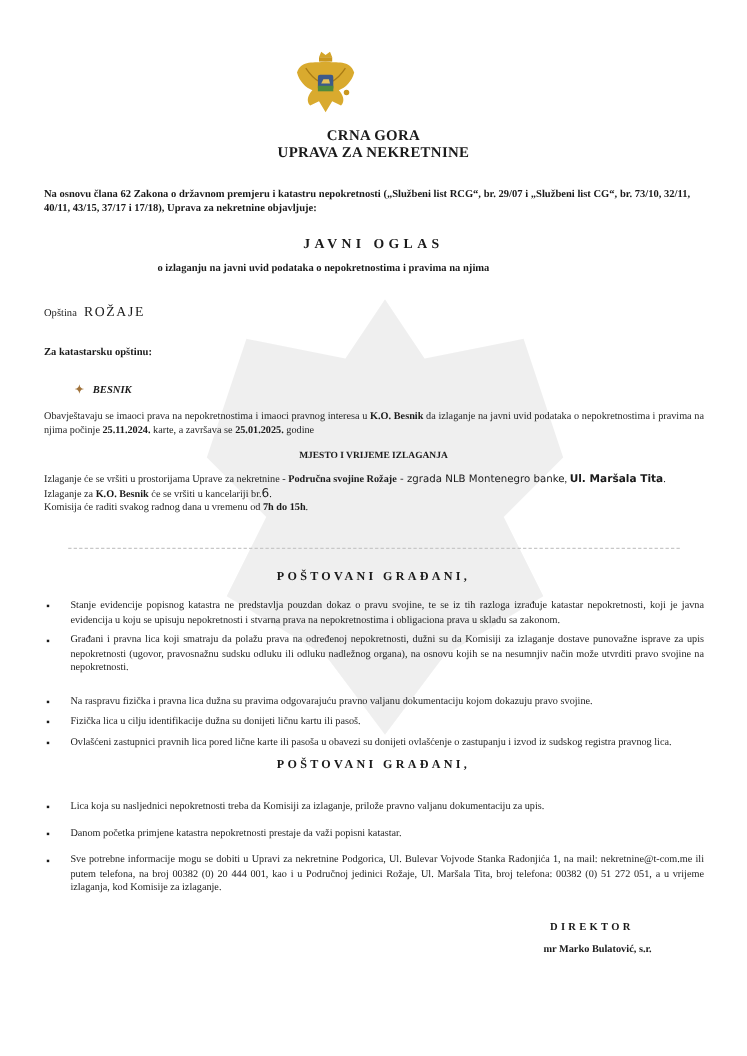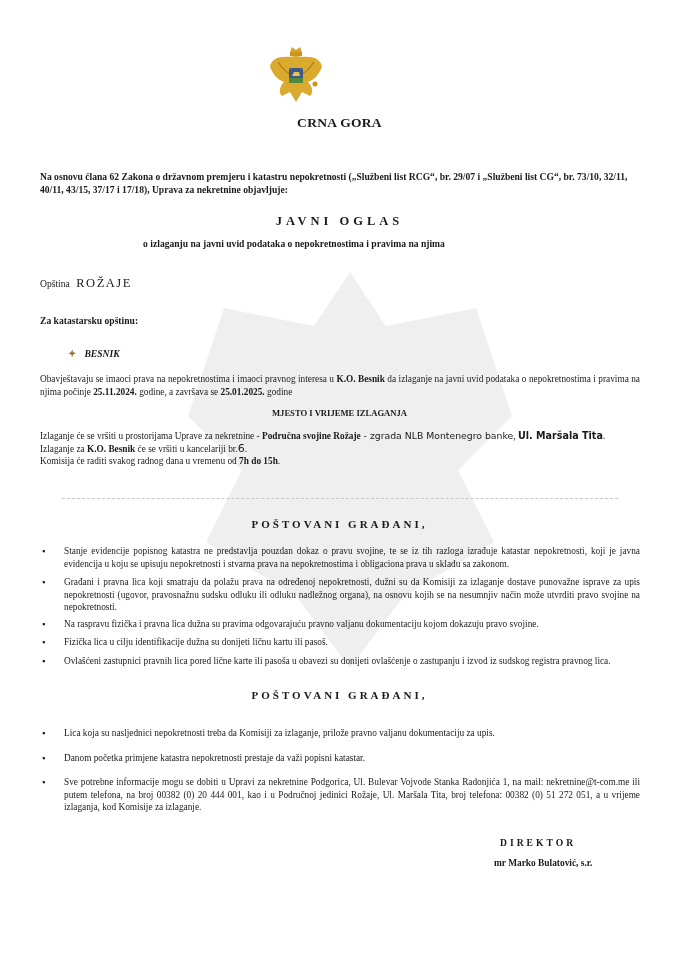--- a/index.html
+++ b/index.html
@@ -46,53 +46,54 @@
     <rect x="22" y="8" width="12" height="4" fill="#c9971f"></rect>
     <path d="M28 12 C18 14 6 10 2 22 C4 30 10 36 16 38 C12 42 10 48 14 52 L22 48 L28 58 L34 48 L42 52 C46 48 44 42 40 38 C46 36 52 30 54 22 C50 10 38 14 28 12 Z" fill="#d9aa2e"></path>
     <path d="M10 18 C14 24 18 28 22 30 M46 18 C42 24 38 28 34 30" stroke="#a97b14" stroke-width="1.2" fill="none"></path>
     <rect x="21" y="24" width="14" height="14" rx="2" fill="#3d5a8a"></rect>
     <rect x="21" y="34" width="14" height="5" fill="#4f8a3c"></rect>
     <path d="M24 32 L32 32 L31 28 L26 28 Z" fill="#e8c25a"></path>
     <circle cx="47" cy="40" r="2.5" fill="#c9971f"></circle>
   </svg>
 
   <div class="hdr1">CRNA  GORA</div>
+  <div class="hdr2">UPRAVA  ZA  NEKRETNINE</div>
 
   <div class="intro">Na osnovu člana 62 Zakona o državnom premjeru i katastru nepokretnosti („Službeni list RCG“, br. 29/07 i „Službeni list CG“, br. 73/10, 32/11, 40/11, 43/15, 37/17 i 17/18), Uprava za nekretnine objavljuje:</div>
 
   <div class="title">JAVNI   OGLAS</div>
   <div class="subtitle">o izlaganju na javni uvid podataka o nepokretnostima i pravima na njima</div>
 
   <div class="opstina">
     <span>Opština</span>
     <span class="big">ROŽAJE</span>
   </div>
 
   <div class="ko-label">Za katastarsku opštinu:</div>
   <div class="ko-item">
     <span class="bullet">✦</span><span>BESNIK</span>
   </div>
 
-  <div class="para1"><span>Obavještavaju se imaoci prava na nepokretnostima i imaoci pravnog interesa u </span><b>K.O. Besnik</b><span> da izlaganje na javni uvid podataka o nepokretnostima i pravima na njima počinje </span><b>25.11.2024.</b><span> godine, a završava se </span><b>25.01.2025.</b><span> godine</span></div>
+  <div class="para1"><span>Obavještavaju se imaoci prava na nepokretnostima i imaoci pravnog interesa u </span><b>K.O. Besnik</b><span> da izlaganje na javni uvid podataka o nepokretnostima i pravima na njima počinje </span><b>25.11.2024.</b><span> karte, a završava se </span><b>25.01.2025.</b><span> godine</span></div>
 
   <div class="section-h">MJESTO I VRIJEME IZLAGANJA</div>
 
   <div class="loc">
     <div><span>Izlaganje će se vršiti u prostorijama Uprave za nekretnine - </span><b>Područna svojine Rožaje</b><span class="sans"> - zgrada NLB Montenegro banke</span><span>, </span><span class="sansb">Ul. Maršala Tita</span><span>.</span></div>
     <div><span>Izlaganje za </span><b>K.O. Besnik</b><span> će se vršiti u kancelariji br.</span><span class="sans" style="font-size:11px">6</span><span>.</span></div>
     <div><span>Komisija će raditi svakog radnog dana u vremenu od </span><b>7h do 15h</b><span>.</span></div>
   </div>
 
   <div class="divider"></div>
 
   <div class="greet" style="top:518px">POŠTOVANI  GRAĐANI,</div>
 
   <ul class="bul" style="top:545px">
     <li style="margin-bottom:6px">Stanje evidencije popisnog katastra ne predstavlja pouzdan dokaz o pravu svojine, te se iz tih razloga izrađuje katastar nepokretnosti, koji je javna evidencija u koju se upisuju nepokretnosti i stvarna prava na nepokretnostima i obligaciona prava u skladu sa zakonom.</li>
-    <li style="margin-bottom:4px">Građani i pravna lica koji smatraju da polažu prava na određenoj nepokretnosti, dužni su da Komisiji za izlaganje dostave punovažne isprave za upis nepokretnosti (ugovor, pravosnažnu sudsku odluku ili odluku nadležnog organa), na osnovu kojih se na nesumnjiv način može utvrditi pravo svojine na nepokretnosti.</li>
+    <li style="margin-bottom:18px">Građani i pravna lica koji smatraju da polažu prava na određenoj nepokretnosti, dužni su da Komisiji za izlaganje dostave punovažne isprave za upis nepokretnosti (ugovor, pravosnažnu sudsku odluku ili odluku nadležnog organa), na osnovu kojih se na nesumnjiv način može utvrditi pravo svojine na nepokretnosti.</li>
     <li style="margin-bottom:6px">Na raspravu fizička i pravna lica dužna su pravima odgovarajuću pravno valjanu dokumentaciju kojom dokazuju pravo svojine.</li>
     <li style="margin-bottom:6px">Fizička lica u cilju identifikacije dužna su donijeti ličnu kartu ili pasoš.</li>
     <li>Ovlašćeni zastupnici pravnih lica pored lične karte ili pasoša u obavezi su donijeti ovlašćenje o zastupanju i izvod iz sudskog registra pravnog lica.</li>
   </ul>
 
   <div class="greet" style="top:689px">POŠTOVANI  GRAĐANI,</div>
 
   <ul class="bul" style="top:727px">
     <li style="margin-bottom:12px">Lica koja su nasljednici nepokretnosti treba da Komisiji za izlaganje, prilože pravno valjanu dokumentaciju za upis.</li>
     <li style="margin-bottom:12px">Danom početka primjene katastra nepokretnosti prestaje da važi popisni katastar.</li>

